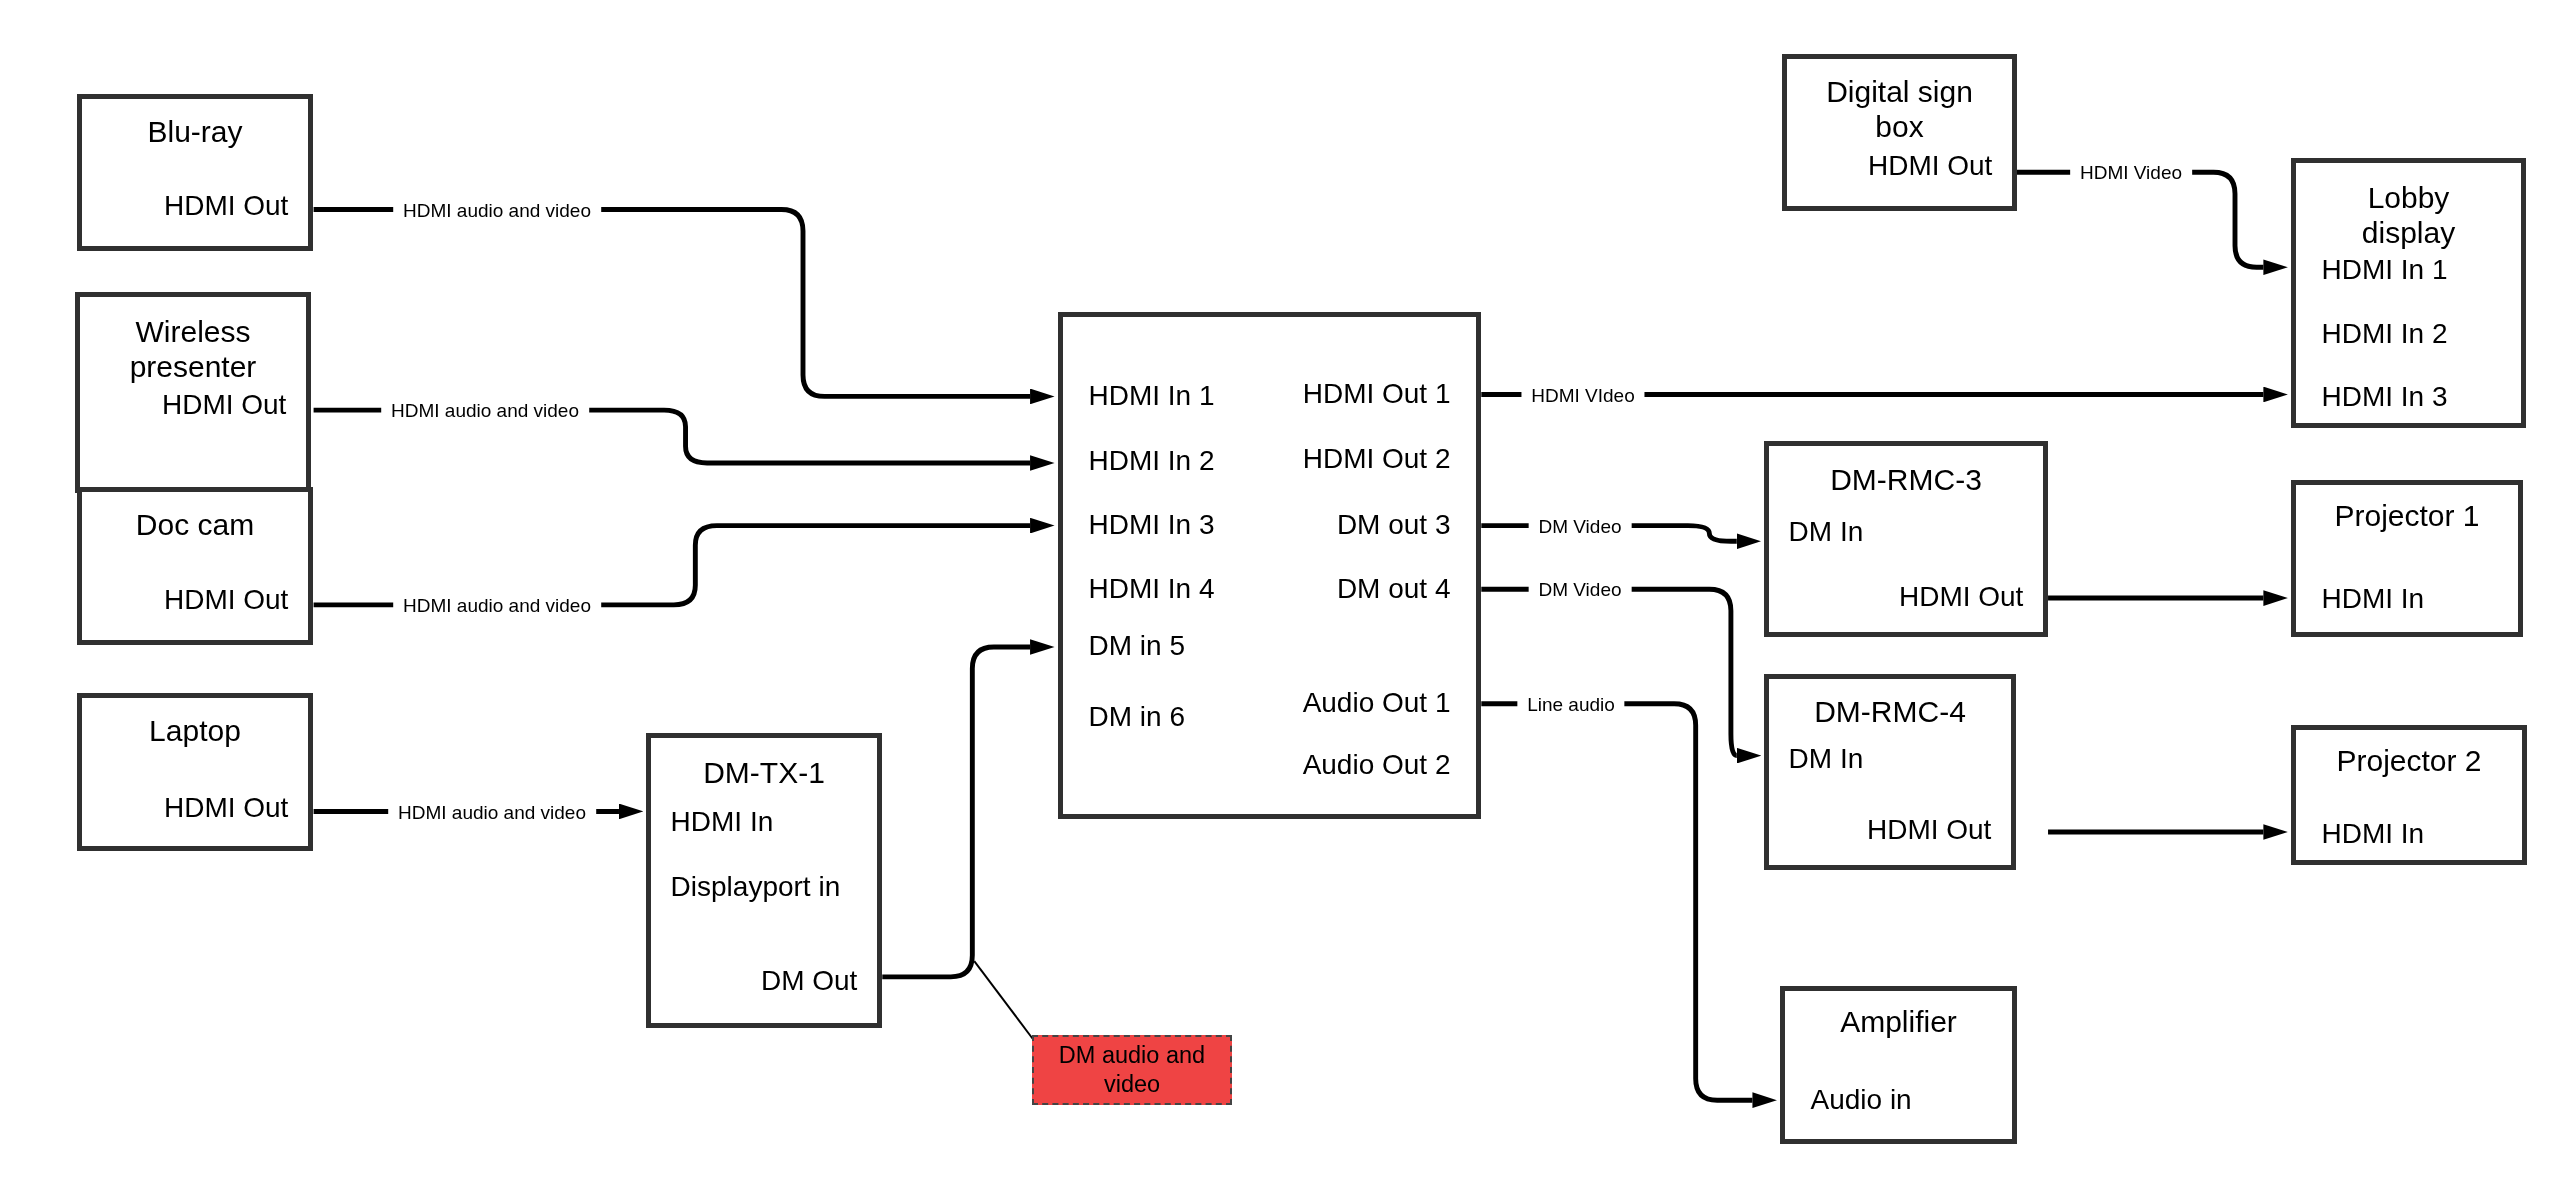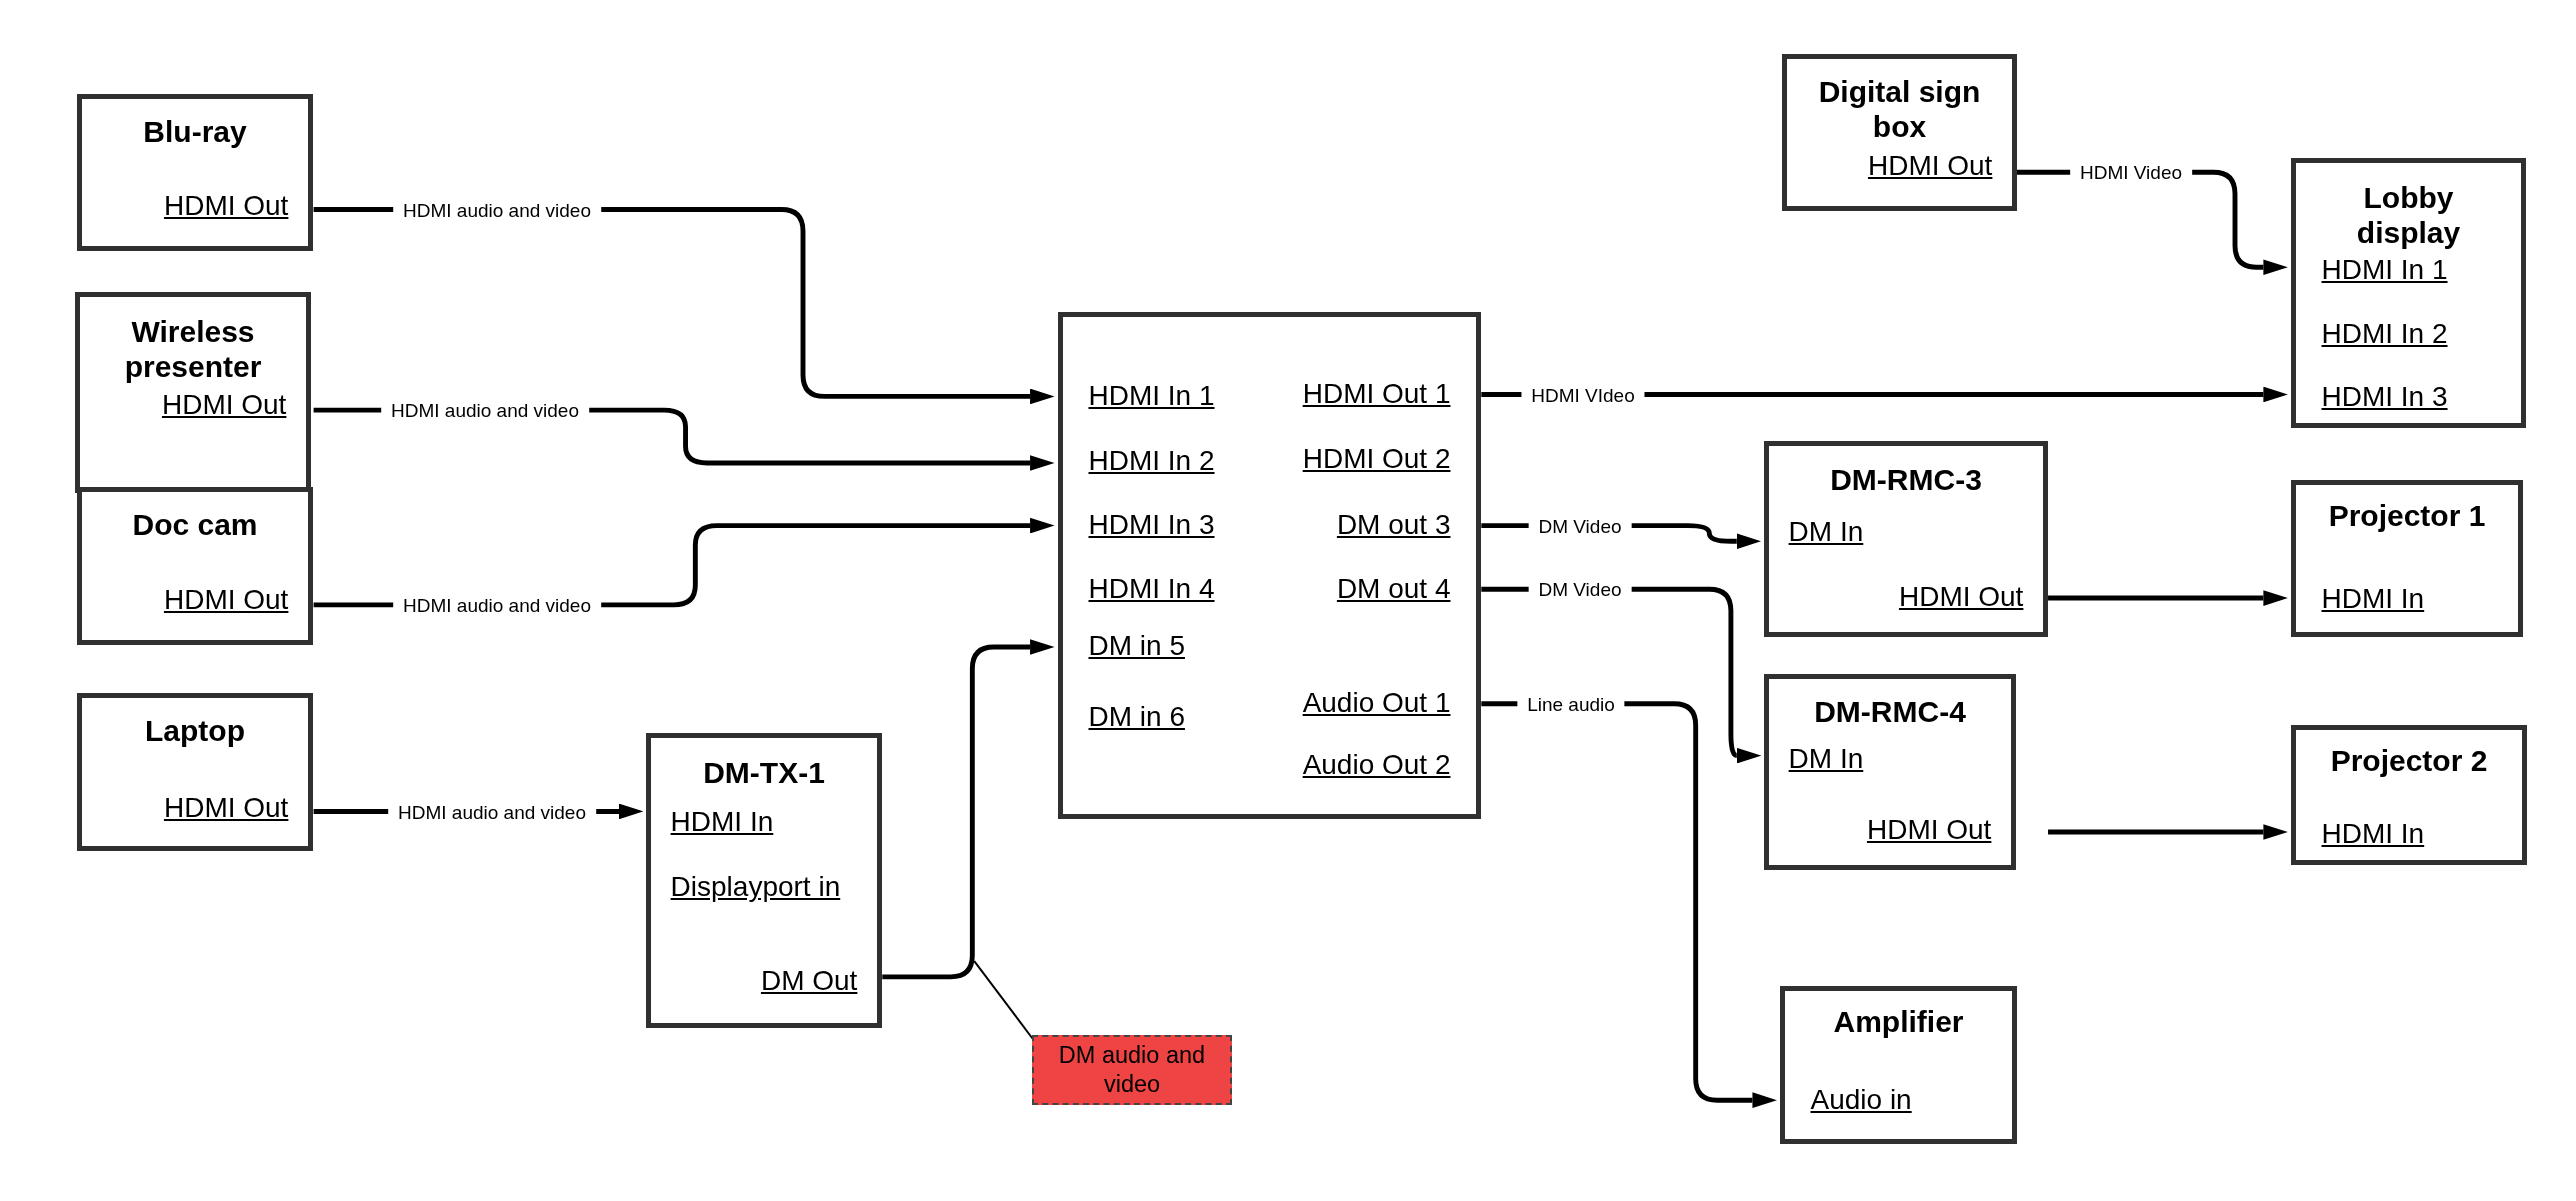--- a/index.html
+++ b/index.html
@@ -9,24 +9,24 @@
     font-family:"Liberation Sans", sans-serif;
     color:#000;
   }
   #wires{position:absolute;left:0;top:0;z-index:1;}
   .node{
     position:absolute;box-sizing:border-box;
     border:5.9px solid #303030;background:#ffffff;z-index:2;
   }
   .node .title{
     position:absolute;left:0;width:100%;text-align:center;
-    font-weight:bold;font-size:30px;line-height:37px;white-space:nowrap;
+    font-weight:normal;font-size:30px;line-height:37px;white-space:nowrap;
   }
   .port{
-    position:absolute;font-size:28px;line-height:33px;white-space:nowrap;text-decoration:underline;
+    position:absolute;font-size:28px;line-height:33px;white-space:nowrap;
   }
   .port.pl{left:19.6px;text-align:left;}
   .port.pr{right:19.6px;text-align:right;}
   .wire-label{
     position:absolute;z-index:3;transform:translate(-50%,-50%);
     background:#ffffff;padding:0 9.8px;font-size:19px;line-height:33px;
     white-space:nowrap;
   }
   .callout{
     position:absolute;box-sizing:border-box;z-index:2;

